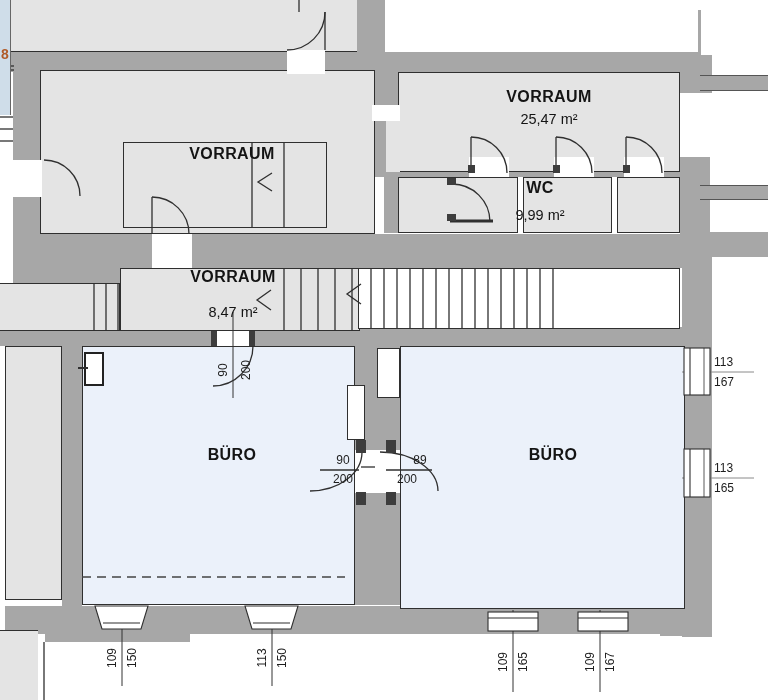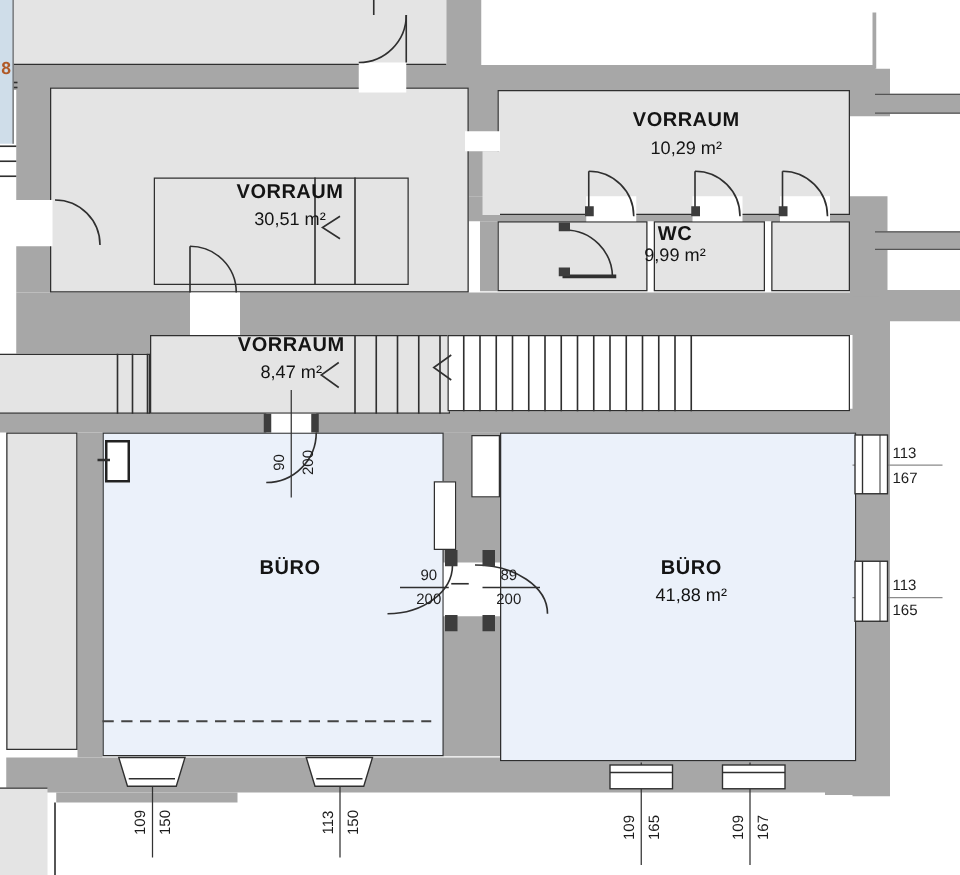--- a/index.html
+++ b/index.html
@@ -205,47 +205,45 @@
       <rect x="468" y="165" width="7" height="8"></rect>
         <rect x="553" y="165" width="7" height="8"></rect>
       <rect x="623" y="165" width="7" height="8"></rect>
       <rect x="447" y="178" width="9" height="7"></rect>
         <rect x="447" y="214" width="9" height="7"></rect>
     </g>
   </svg>
 
   <div class="rlabel" style="left:132px;top:145px">
     <div class="rname">VORRAUM</div>
-    <div class="rarea">30,51 m²</div>
   </div>
   <div class="rlabel" style="left:449px;top:88px">
     <div class="rname">VORRAUM</div>
-    <div class="rarea">10,29 m²</div>
+    <div class="rarea">25,47 m²</div>
   </div>
   <div class="rlabel" style="left:440px;top:179px">
     <div class="rname">WC</div>
-    <div class="rarea" style="margin-top:0">9,99 m²</div>
+    <div class="rarea" style="margin-top:10px">9,99 m²</div>
   </div>
   <div class="rlabel" style="left:133px;top:268px">
     <div class="rname">VORRAUM</div>
-    <div class="rarea" style="margin-top:4px">8,47 m²</div>
+    <div class="rarea" style="margin-top:18px">8,47 m²</div>
   </div>
   <div class="rlabel" style="left:132px;top:446px">
     <div class="rname">BÜRO</div>
   </div>
   <div class="rlabel" style="left:453px;top:446px">
     <div class="rname">BÜRO</div>
-    <div class="rarea">41,88 m²</div>
   </div>
 
   <div class="dim rot" style="left:203px;top:363px">90</div>
   <div class="dim rot" style="left:226px;top:363px">200</div>
 
   <div class="dim" style="left:323px;top:453px">90</div>
-  <div class="dim" style="left:387px;top:453px">89</div>
+  <div class="dim" style="left:400px;top:453px">89</div>
   <div class="dim" style="left:323px;top:472px">200</div>
   <div class="dim" style="left:387px;top:472px">200</div>
 
   <div class="diml" style="left:714px;top:355px">113</div>
   <div class="diml" style="left:714px;top:375px">167</div>
   <div class="diml" style="left:714px;top:461px">113</div>
   <div class="diml" style="left:714px;top:481px">165</div>
 
   <div class="dim rot" style="left:92px;top:651px">109</div>
   <div class="dim rot" style="left:112px;top:651px">150</div>

